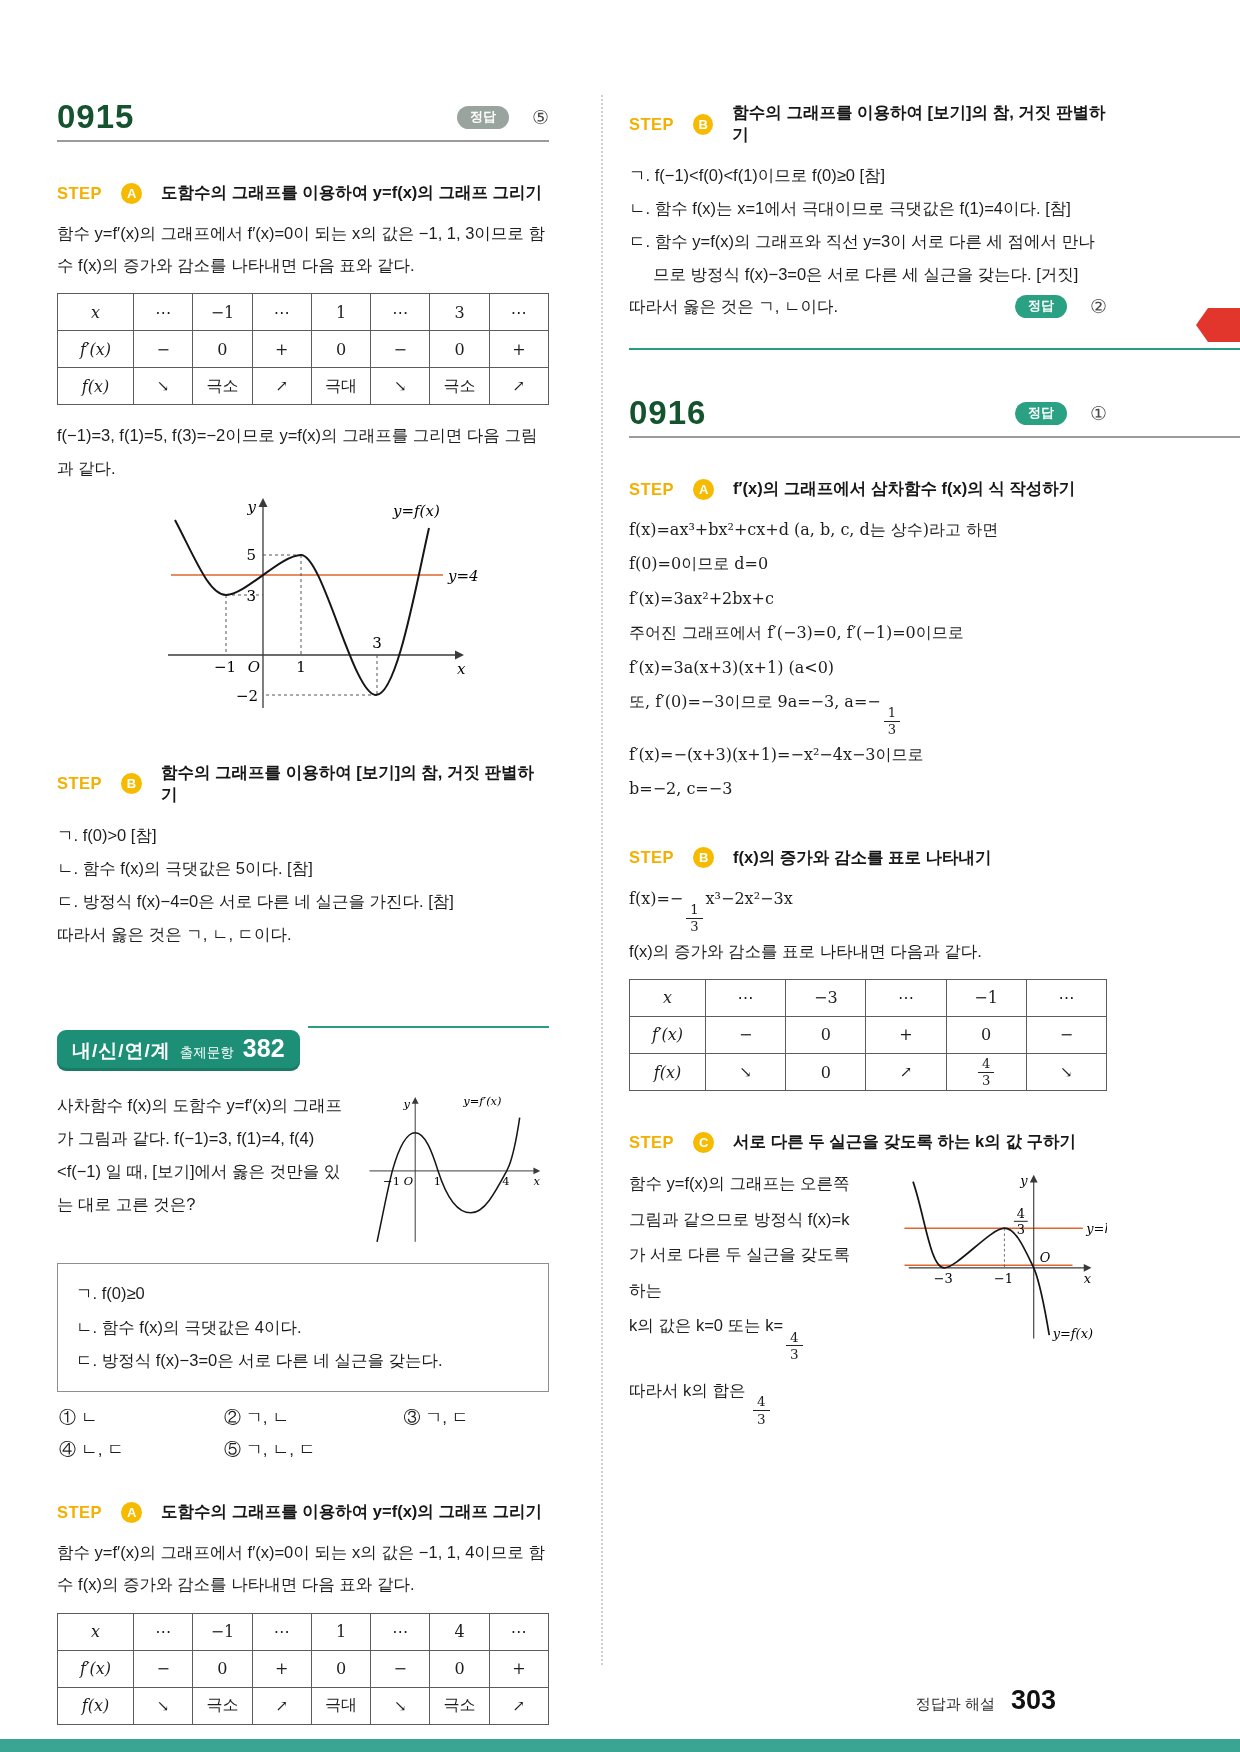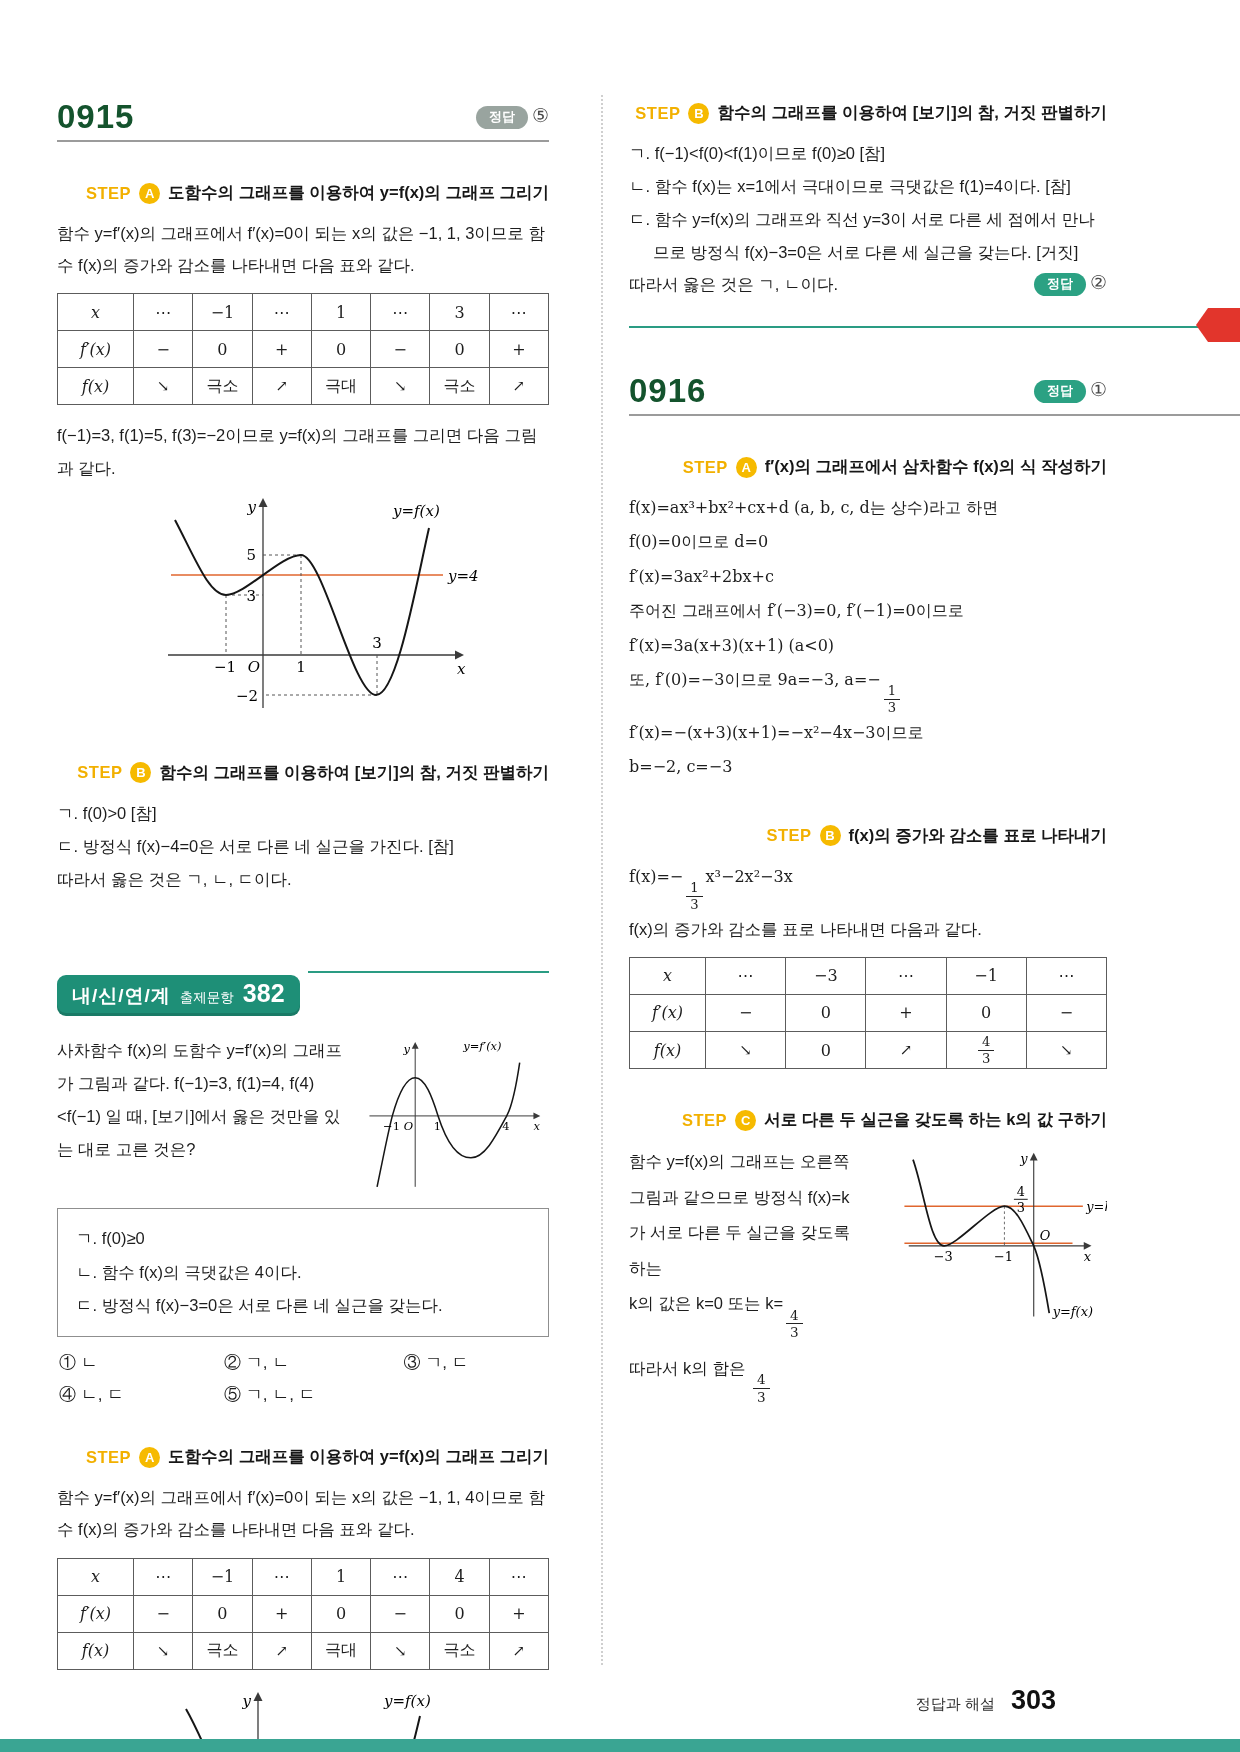--- a/index.html
+++ b/index.html
@@ -9,29 +9,29 @@
     font-family:"Liberation Sans", sans-serif; color:#1d1d1d; font-size:16.5px;
   }
   .divider { position:absolute; left:601px; top:95px; height:1570px; border-left:2px dotted #cfcfcf; }
   .col { position:absolute; }
   .col-left  { left:57px;  top:100px; width:492px; }
   .col-right { left:629px; top:98px;  width:478px; }
 
   
   .prob-head { display:flex; align-items:flex-end; }
   .prob-num { font-size:33px; font-weight:bold; color:#14532d; letter-spacing:1px; line-height:1; }
-  .answer-chip { margin-left:auto; display:flex; gap:4px; padding-bottom:4px; }
+  .answer-chip { margin-left:auto; display:flex; align-items:center; gap:23px; padding-bottom:4px; }
   .pill { color:#fff; font-size:13px; font-weight:bold; padding:2px 13px 3px; border-radius:12px; background:#2ba183; }
   .pill.gray { background:#99a49f; }
   .circled { font-size:19px; color:#4a4a4a; line-height:1; }
   .head-rule { border-top:2px solid #9b9b9b; margin-top:7px; }
   .bleed { margin-right:-133px; }
 
   
-  .step { display:flex; align-items:center; gap:8px; margin:40px 0 13px;justify-content:flex-end; }
+  .step { display:flex; align-items:center; gap:19px; margin:40px 0 13px; }
   .step-word { color:#f2b000; font-weight:bold; font-size:16.5px; letter-spacing:.5px; }
   .step-circle { width:21px; height:21px; border-radius:50%; background:#f6ba00; color:#fff;
                  font-weight:bold; font-size:13px; display:flex; align-items:center; justify-content:center; }
   .step-title { font-weight:bold; font-size:16.5px; color:#161616; }
 
   .line  { line-height:1.95; margin-bottom:2px; }
   .mline { line-height:2.15; font-family:"DejaVu Serif","Liberation Sans",serif; font-size:16px; }
   .item  { padding-left:24px; text-indent:-24px; line-height:2.0; }
   .conc-row { display:flex; align-items:center; margin-top:4px; }
   .conc-row .answer-chip { padding-bottom:0; }
@@ -163,20 +163,21 @@
         <text x="335" y="91" class="it">y=4</text>
       </svg>
     </div>
 
     <div class="step">
       <span class="step-word">STEP</span>
       <span class="step-circle">B</span>
       <span class="step-title">함수의 그래프를 이용하여 [보기]의 참, 거짓 판별하기</span>
     </div>
     <p class="item">ㄱ. f(0)&gt;0 [참]</p>
+    <p class="item">ㄴ. 함수 f(x)의 극댓값은 5이다. [참]</p>
     <p class="item">ㄷ. 방정식 f(x)−4=0은 서로 다른 네 실근을 가진다. [참]</p>
     <p class="line">따라서 옳은 것은 ㄱ, ㄴ, ㄷ이다.</p>
   </section>
 
   <section>
     <div class="jn-head">
       <span class="jn-badge">
         <span class="jn-name">내/신/연/계</span>
         <span class="jn-sub">출제문항</span>
         <span class="jn-num">382</span>

